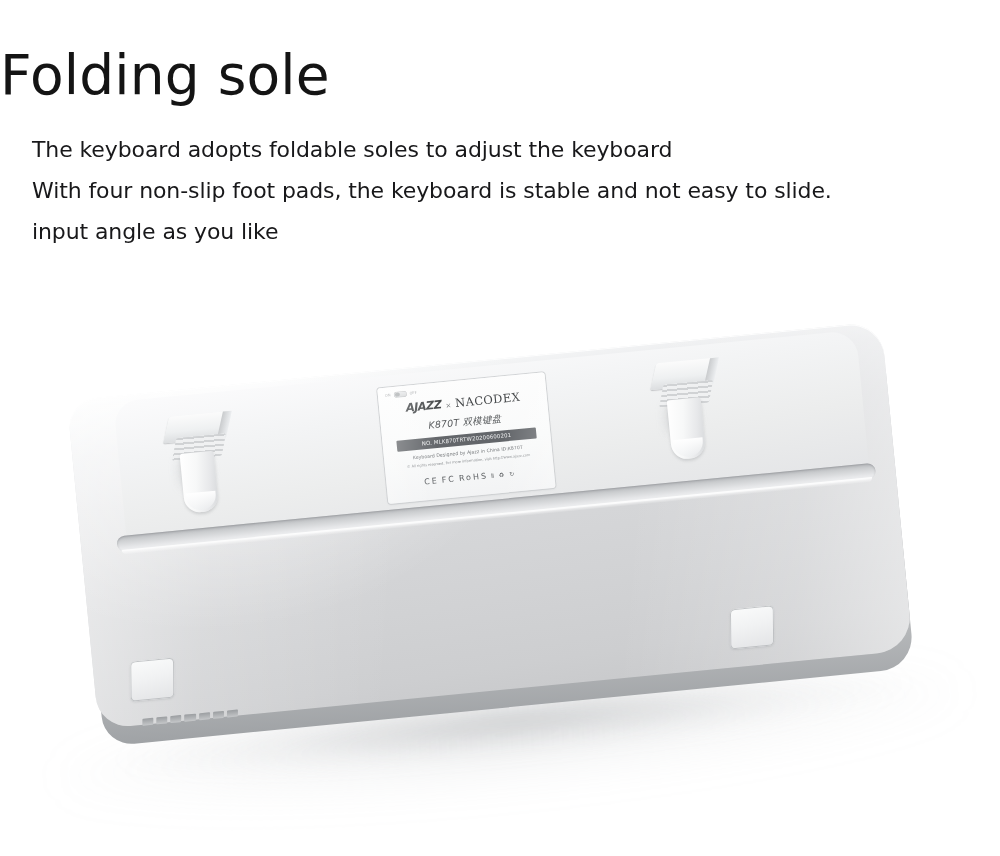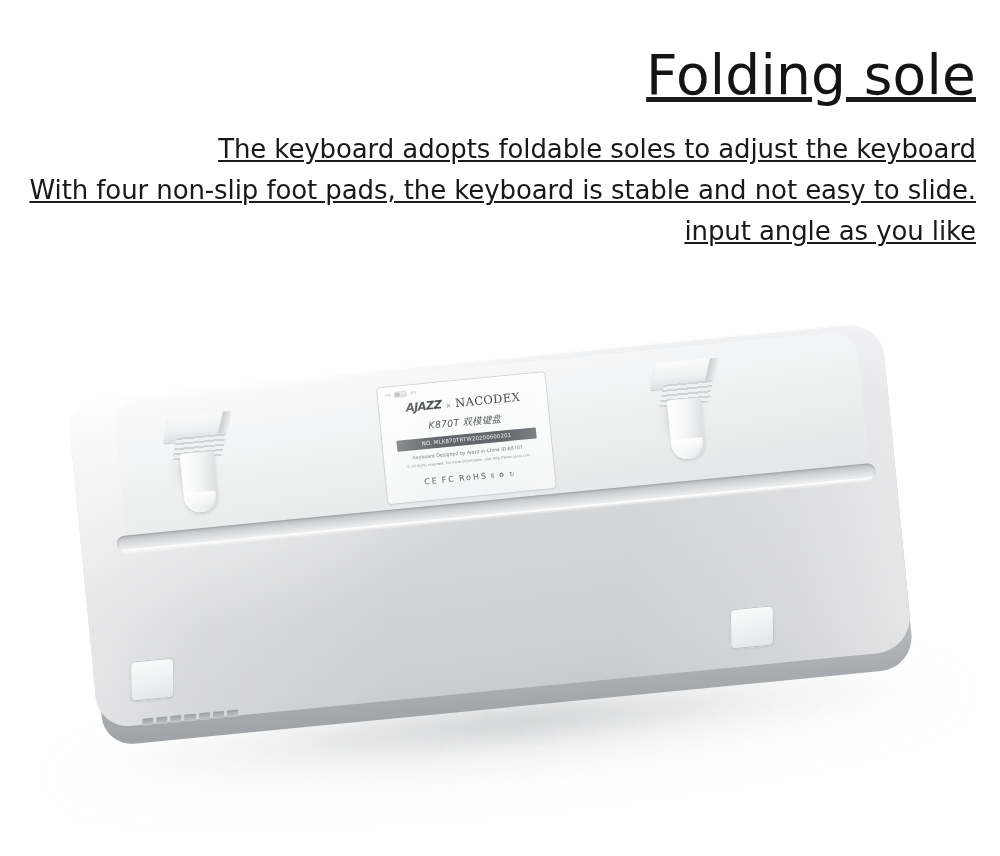--- a/index.html
+++ b/index.html
@@ -17,41 +17,41 @@
     position: relative;
     -webkit-font-smoothing: antialiased;
   }
 
   
   .text-block {
     position: absolute;
     left: 0;
     top: 0;
     width: 976px;
-    text-align: right;
-    text-decoration: underline;
+    text-align: left;
   }
   .page-title {
     margin: 0;
     padding-top: 46px;
     font-size: 55px;
     font-weight: 400;
     letter-spacing: 0.2px;
     line-height: 1.08;
     color: #141414;
     font-family: "DejaVu Sans", "Liberation Sans", sans-serif;
   }
   .subtitle {
     margin: 0;
     padding-top: 24px;
-    font-size: 26px;
+    font-size: 22px;
     font-weight: 400;
     line-height: 41px;
     color: #18181a;
     letter-spacing: -0.1px;
+    padding-left: 32px;
   }
   .subtitle .line { display: block; white-space: nowrap; }
 
   
   .stage {
     position: absolute;
     left: 0;
     top: 300px;
     width: 1000px;
     height: 556px;

